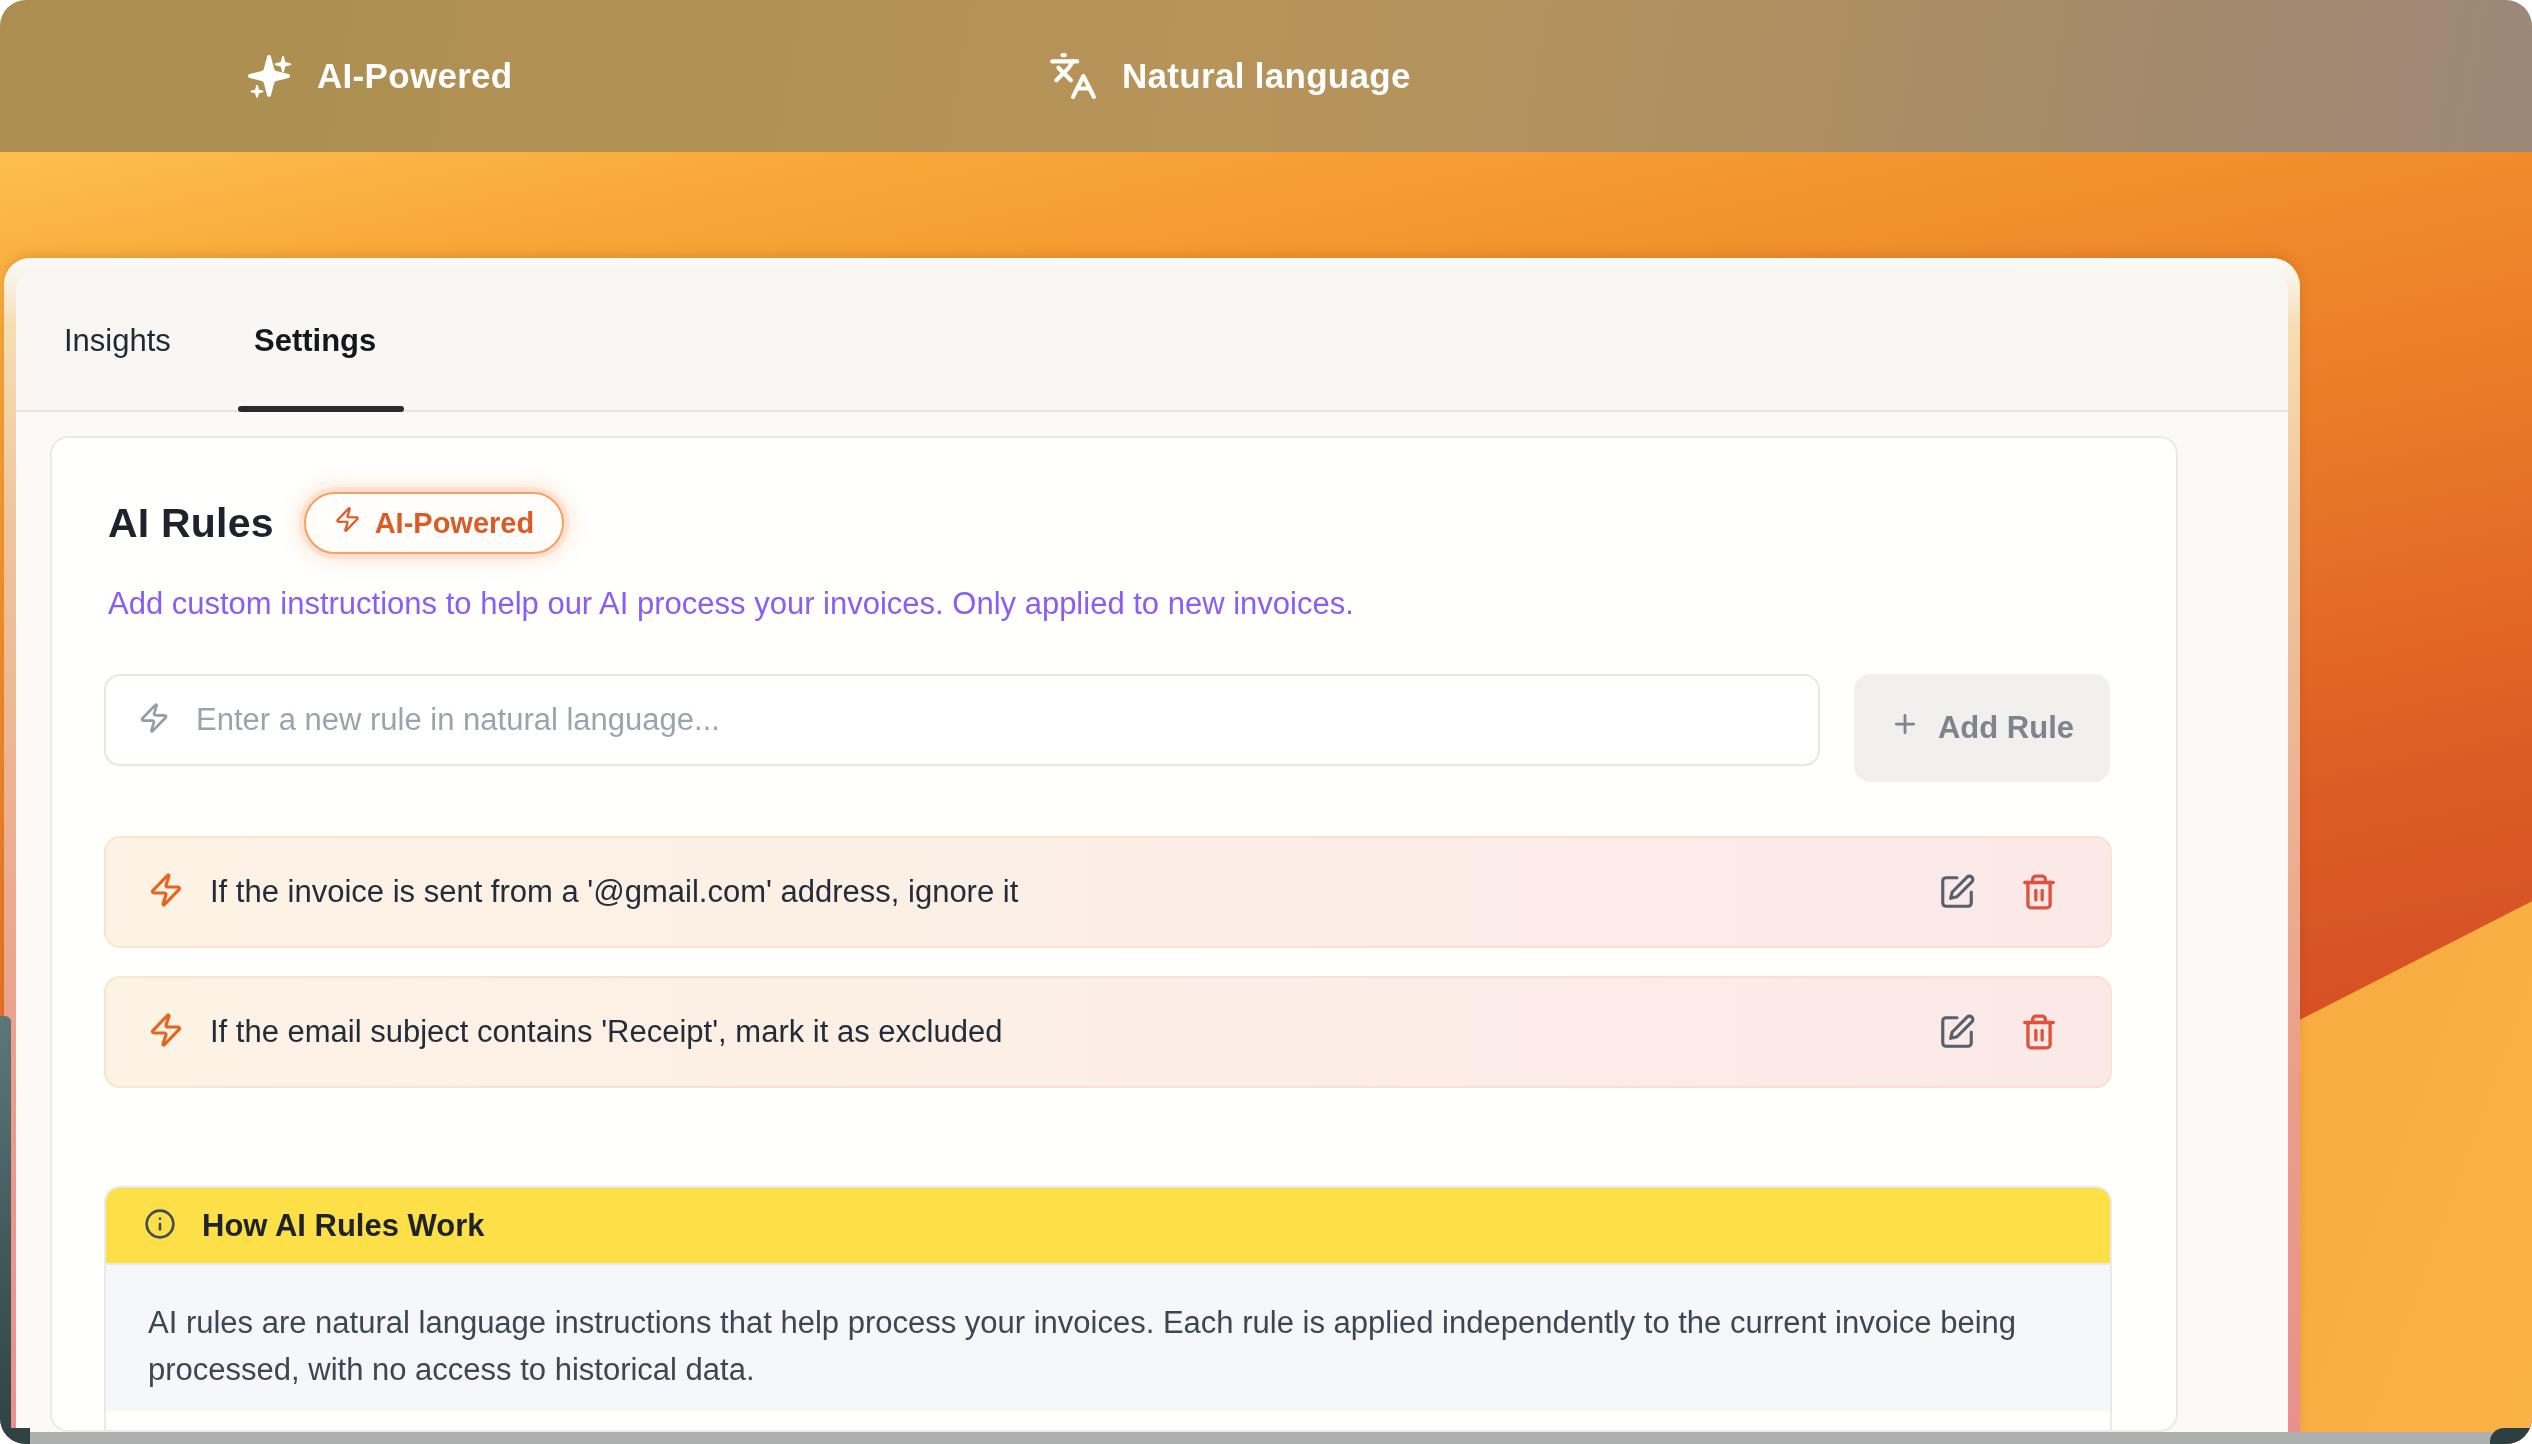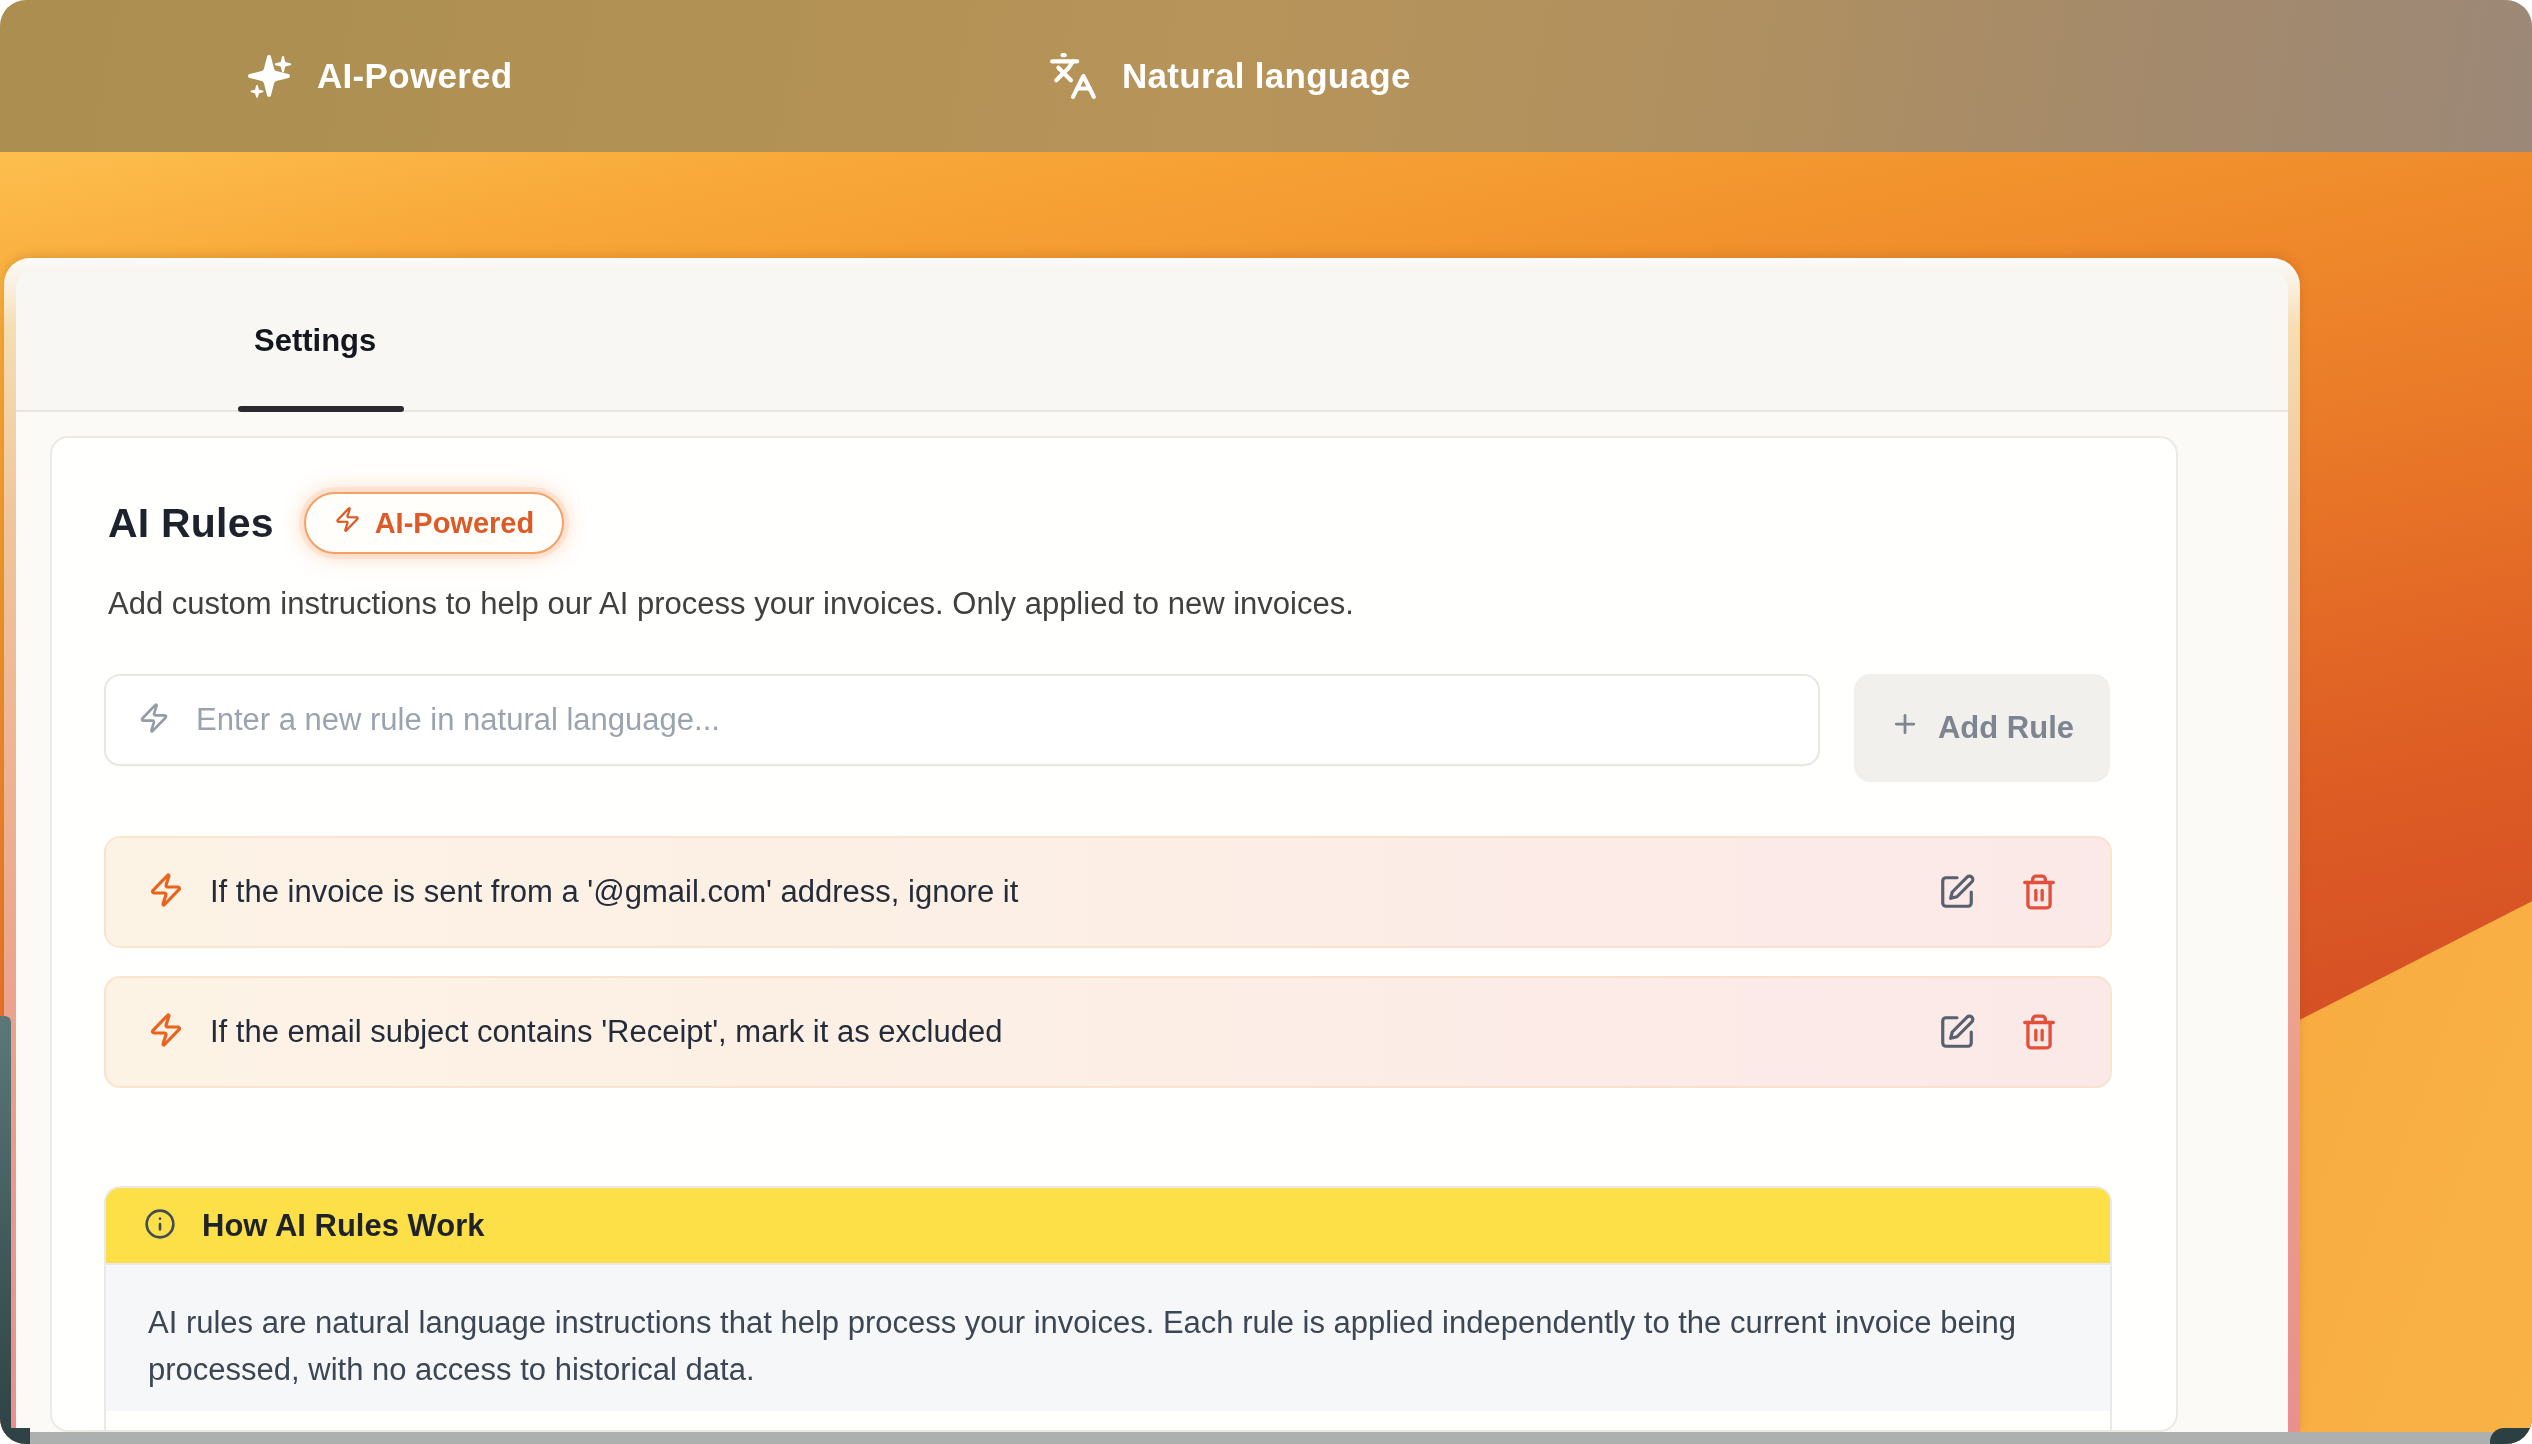--- a/index.html
+++ b/index.html
@@ -42,21 +42,21 @@
 
   
   .card{ position:absolute; left:34px; top:166px; width:2128px; height:996px;
     background:#fffffe; border:2px solid #eceae5; border-radius:18px;}
 
   .heading-row{ position:absolute; left:56px; top:54px; display:flex; align-items:center; gap:30px;}
   .card-title{ font-size:41px; font-weight:700; color:#1d222c; letter-spacing:.2px;}
   .badge{ display:flex; align-items:center; gap:14px; height:62px; padding:0 28px; border-radius:999px;
     background:#fffefb; border:2px solid #f5a066; color:#dd5a26; font-size:29px; font-weight:700;
     box-shadow:0 0 0 5px rgba(248,156,96,.14), 0 0 22px 2px rgba(248,140,70,.35);}
-  .card-desc{ position:absolute; left:56px; top:148px; font-size:31px; color:#404040;}
+  .card-desc{ position:absolute; left:56px; top:148px; font-size:31px; color:#8b5cf6;}
 
   
   .rule-input{ position:absolute; left:52px; top:236px; width:1716px; height:92px; border-radius:16px;
     border:2px solid #e9e7e2; background:#ffffff; display:flex; align-items:center; padding:9px 32px; gap:26px;
     box-shadow:0 1px 2px rgba(30,30,30,.03);}
   .rule-input input{ flex:1; border:none; outline:none; font-size:31px; color:#333b49; background:transparent;
     font-family:"Liberation Sans","DejaVu Sans",sans-serif;}
   .rule-input input::placeholder{ color:#9ba3af; }
   .add-btn{ position:absolute; left:1802px; top:236px; width:256px; height:108px; border-radius:16px; border:none;
     background:#f1f0ed; color:#7e8591; font-size:31px; font-weight:600; display:flex; align-items:center;
@@ -116,20 +116,23 @@
         </svg>
       </span>
       <span class="flabel">Natural language</span>
     </div>
   </div>
 
   <div class="window-frame">
     <div class="window-content">
 
       <div class="tabbar">
+        <div class="tab tab-insights">
+          <span>Insights</span>
+        </div>
         <div class="tab tab-settings">
           <span>Settings</span>
         </div>
         <div class="tab-underline"></div>
       </div>
 
       <div class="card">
 
         <div class="heading-row">
           <span class="card-title">AI Rules</span>

